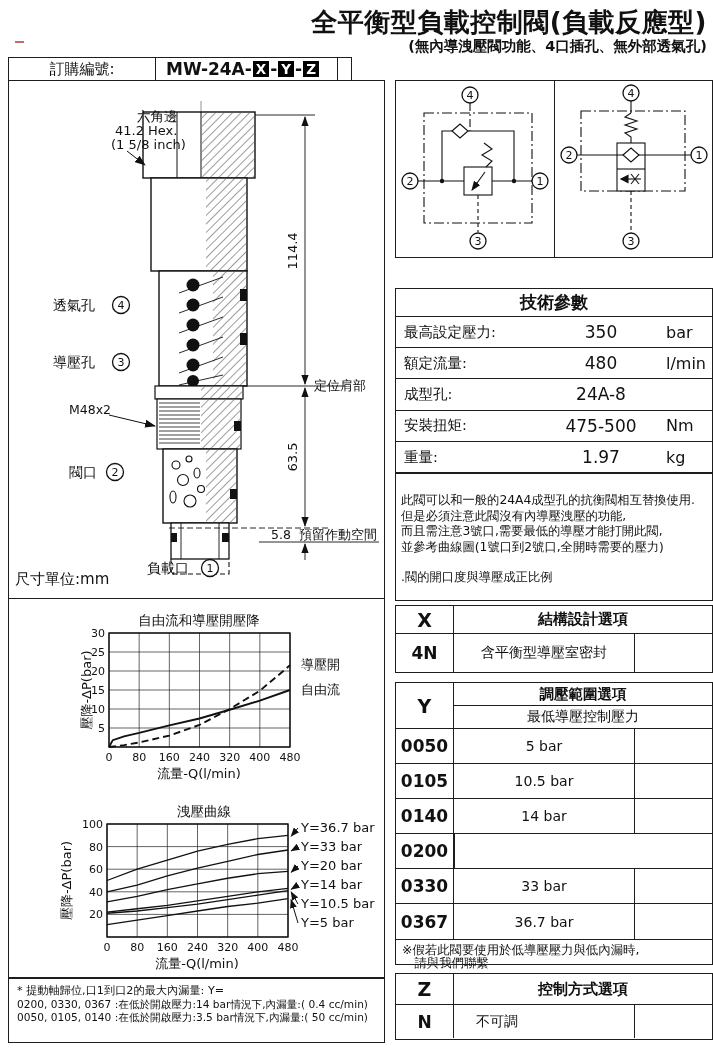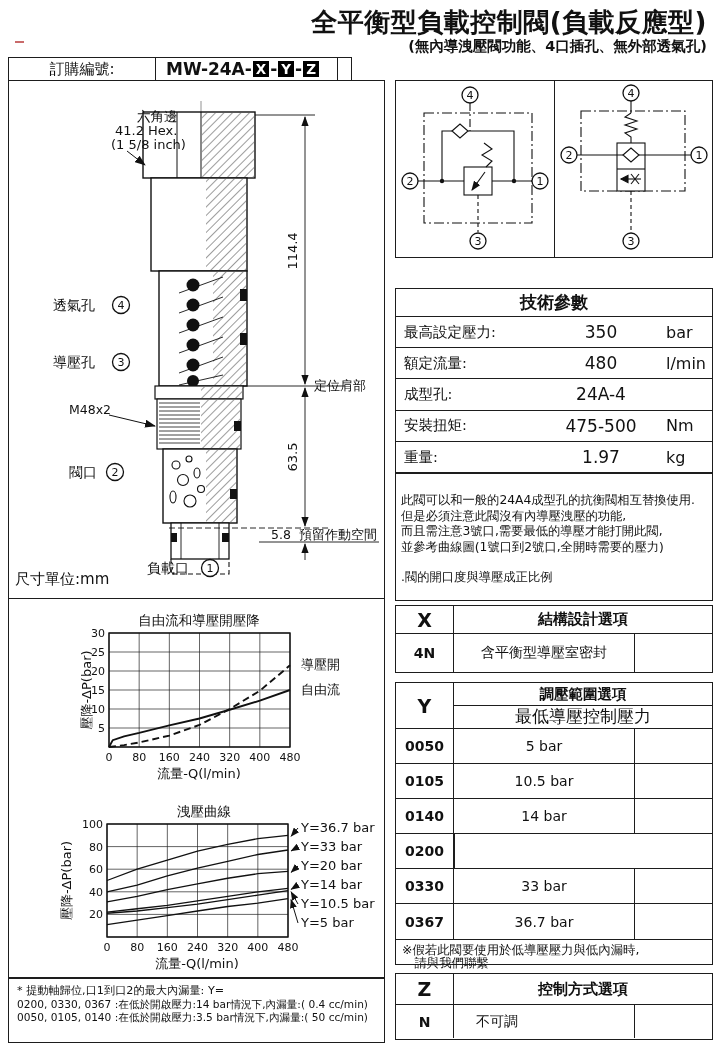--- a/index.html
+++ b/index.html
@@ -32,31 +32,31 @@
   .trow:last-child{border-bottom:none}
   .tl{width:142px;font-size:14.5px}
   .tv{width:110px;text-align:center;font-size:17px}
   .tu{margin-left:auto;width:46px;font-size:16px}
   .notes{left:395px;top:473px;width:318px;height:128px;padding:4px 5px;font-size:12.3px;line-height:15.4px;white-space:pre-line}
   .opt-head{display:flex;border-bottom:1.5px solid #1d1d1d}
   .opt-key{width:58px;border-right:1.4px solid #1d1d1d;display:flex;align-items:center;justify-content:center;font-weight:bold;font-size:19px}
   .opt-title{flex:1;display:flex;align-items:center;justify-content:center;font-weight:bold;font-size:15px}
   .opt-row{display:flex;border-bottom:1.4px solid #1d1d1d}
   .opt-row:last-child,.opt-row.noline{border-bottom:none}
-  .oc{width:58px;border-right:1.4px solid #1d1d1d;display:flex;align-items:center;justify-content:center;font-weight:bold;font-size:14px}
+  .oc{width:58px;border-right:1.4px solid #1d1d1d;display:flex;align-items:center;justify-content:center;font-weight:bold;font-size:17px}
   .od{flex:1;display:flex;align-items:center;justify-content:center;font-size:14px}
   .od.left{justify-content:flex-start;padding-left:22px}
   .oe{width:78px;border-left:1.4px solid #1d1d1d}
   .xtab{left:395px;top:605px;width:318px;height:68px}
   .xtab .opt-head{height:28px}.xtab .opt-row{height:38px}
   .ytab{left:395px;top:682px;width:318px;height:283px}
   .y-head{display:flex;height:46px;border-bottom:1.4px solid #1d1d1d}
   .y-titles{flex:1;display:flex;flex-direction:column}
   .y-title{height:23px;border-bottom:1.1px solid #1d1d1d;display:flex;align-items:center;justify-content:center;font-weight:bold;font-size:14.5px}
-  .y-sub{height:21px;display:flex;align-items:center;justify-content:center;font-size:17px}
+  .y-sub{height:21px;display:flex;align-items:center;justify-content:center;font-size:14px}
   .ytab .opt-row{height:35px}
   .y-note{padding:3px 6px 0 6px;font-size:12.4px;line-height:13px}
   .ztab{left:395px;top:973px;width:318px;height:67px}
   .ztab .opt-head{height:31px}.ztab .opt-row{height:33px}
   svg text{font-family:"DejaVu Sans","Liberation Sans",sans-serif;fill:#111}
 </style>
 </head>
 <body>
 
 <div class="hdr-title">全平衡型負載控制閥(負載反應型)</div>
@@ -373,21 +373,21 @@
     <span class="tv">350</span>
     <span class="tu">bar</span>
   </div>
   <div class="trow">
     <span class="tl">額定流量:</span>
     <span class="tv">480</span>
     <span class="tu">l/min</span>
   </div>
   <div class="trow">
     <span class="tl">成型孔:</span>
-    <span class="tv">24A-4</span>
+    <span class="tv">24A-8</span>
     <span class="tu"></span>
   </div>
   <div class="trow">
     <span class="tl">安裝扭矩:</span>
     <span class="tv">475-500</span>
     <span class="tu">Nm</span>
   </div>
   <div class="trow">
     <span class="tl">重量:</span>
     <span class="tv">1.97</span>

